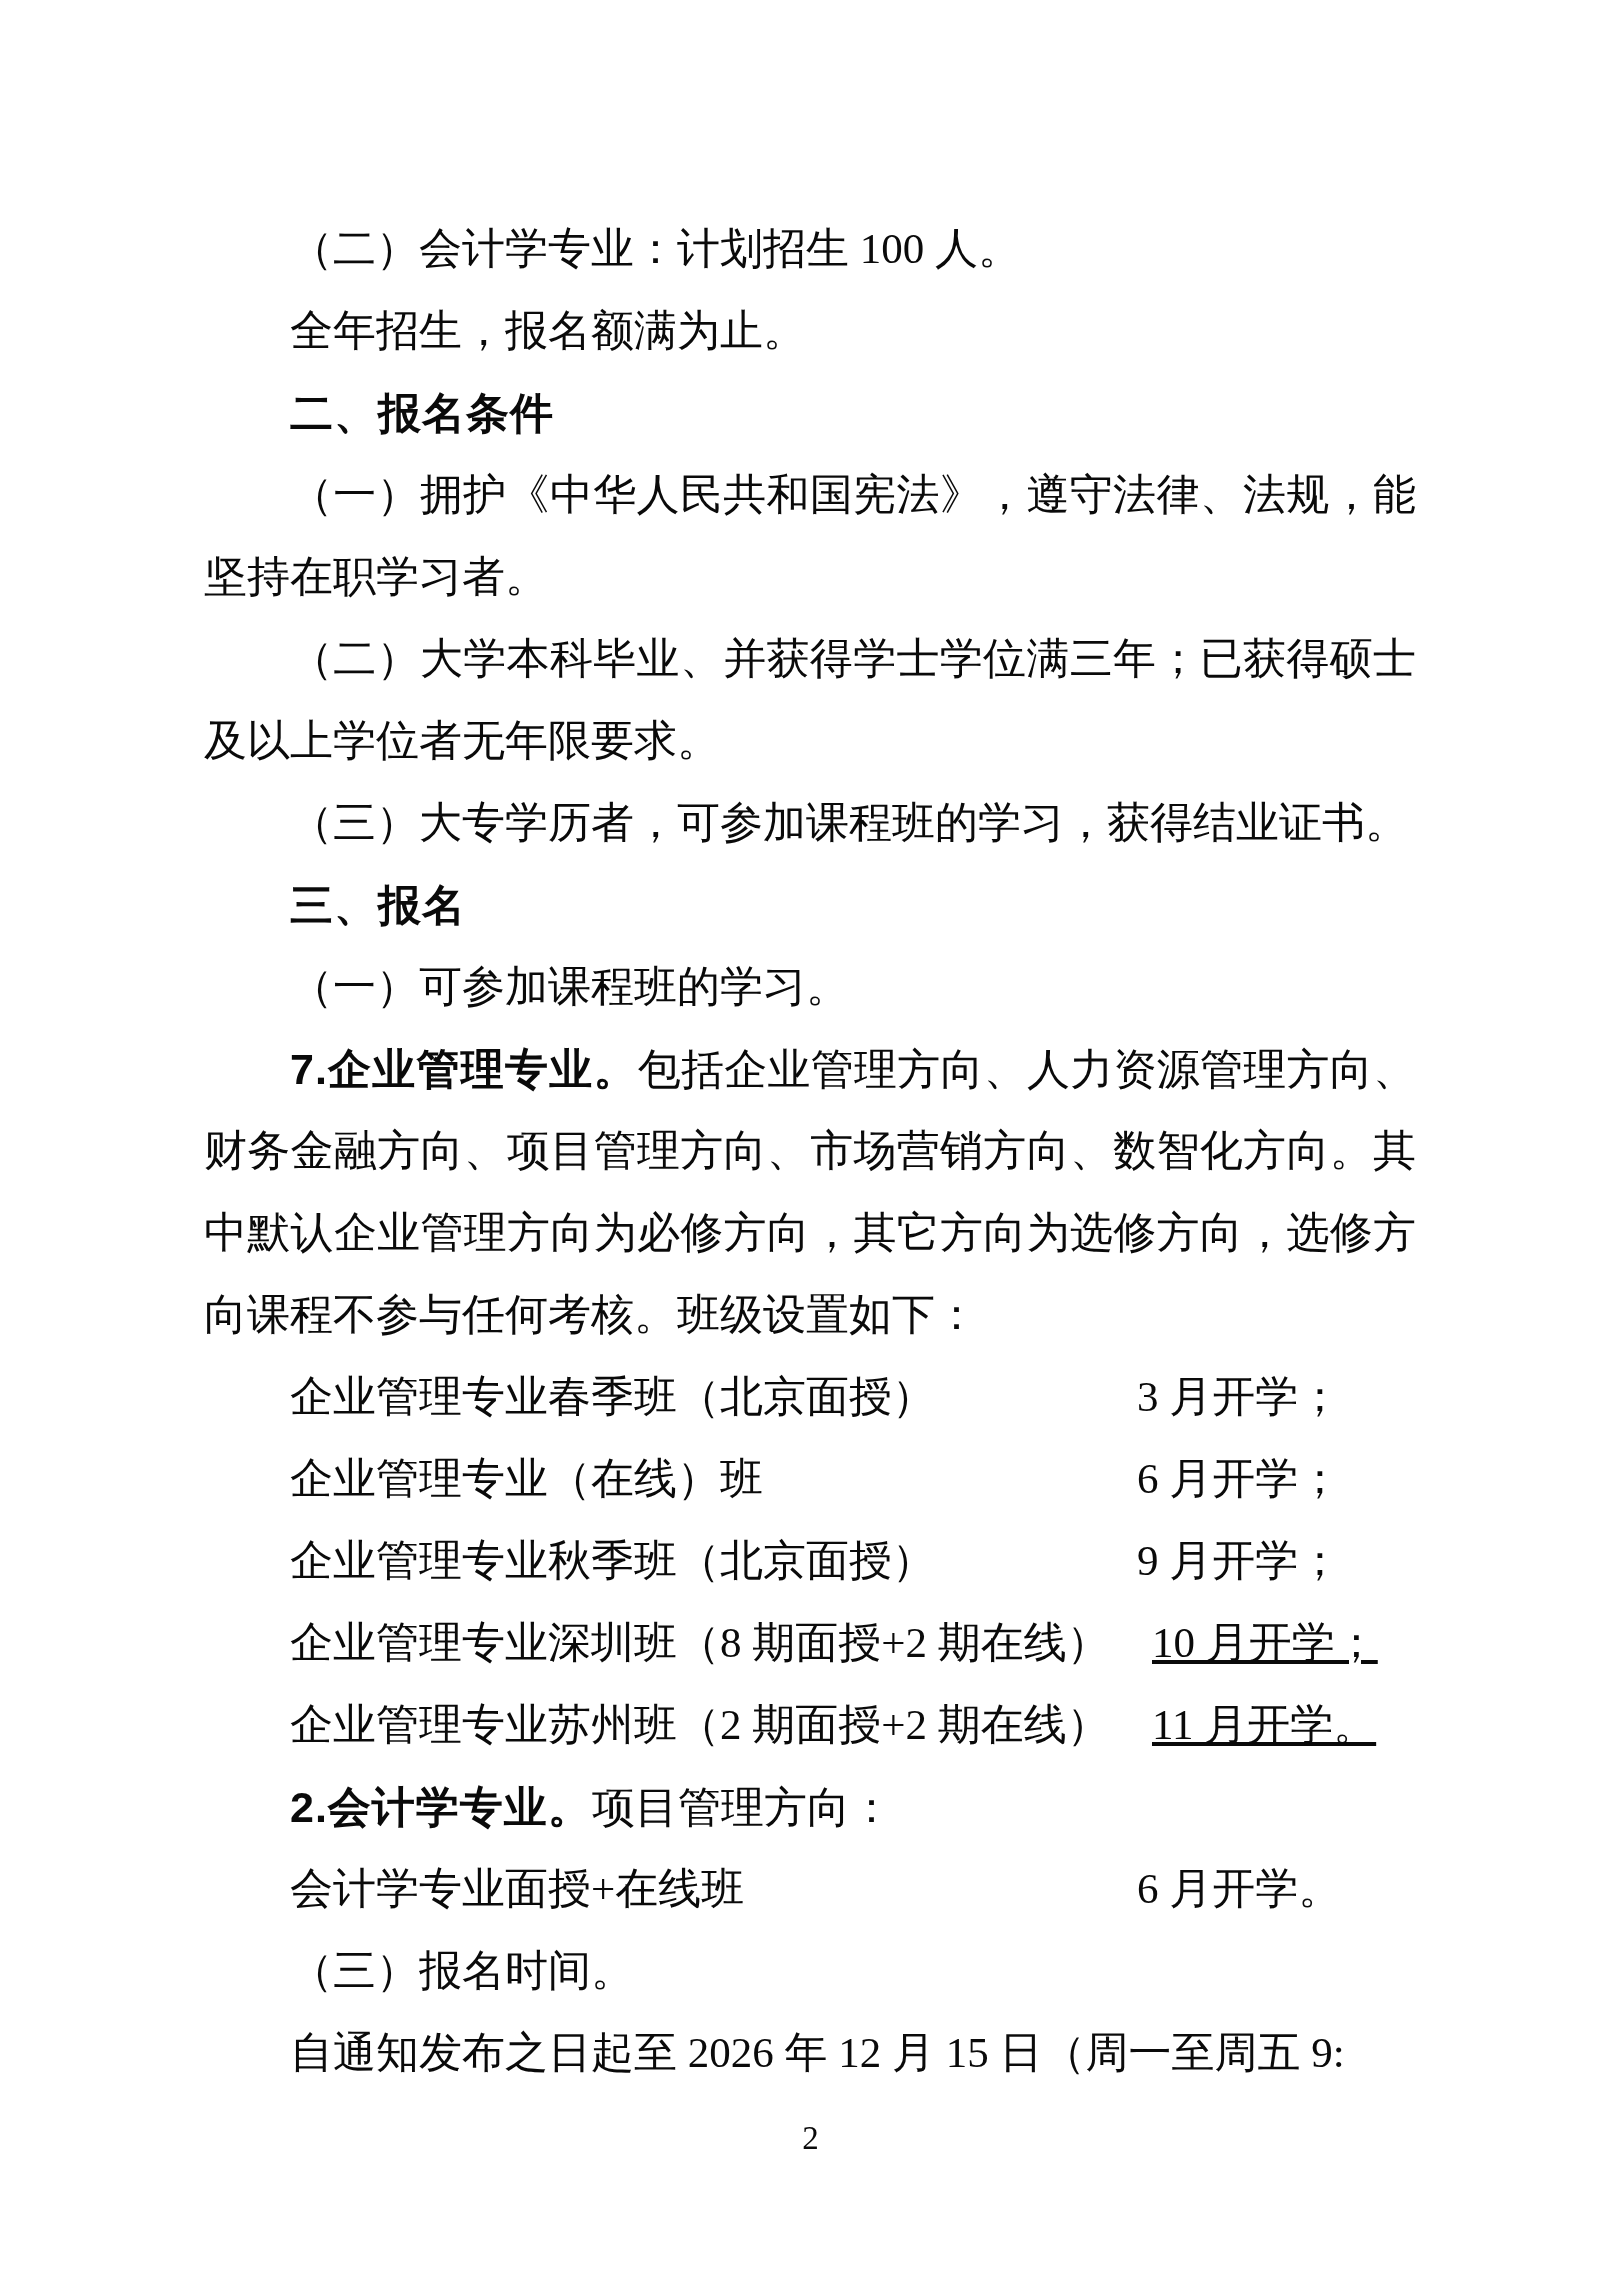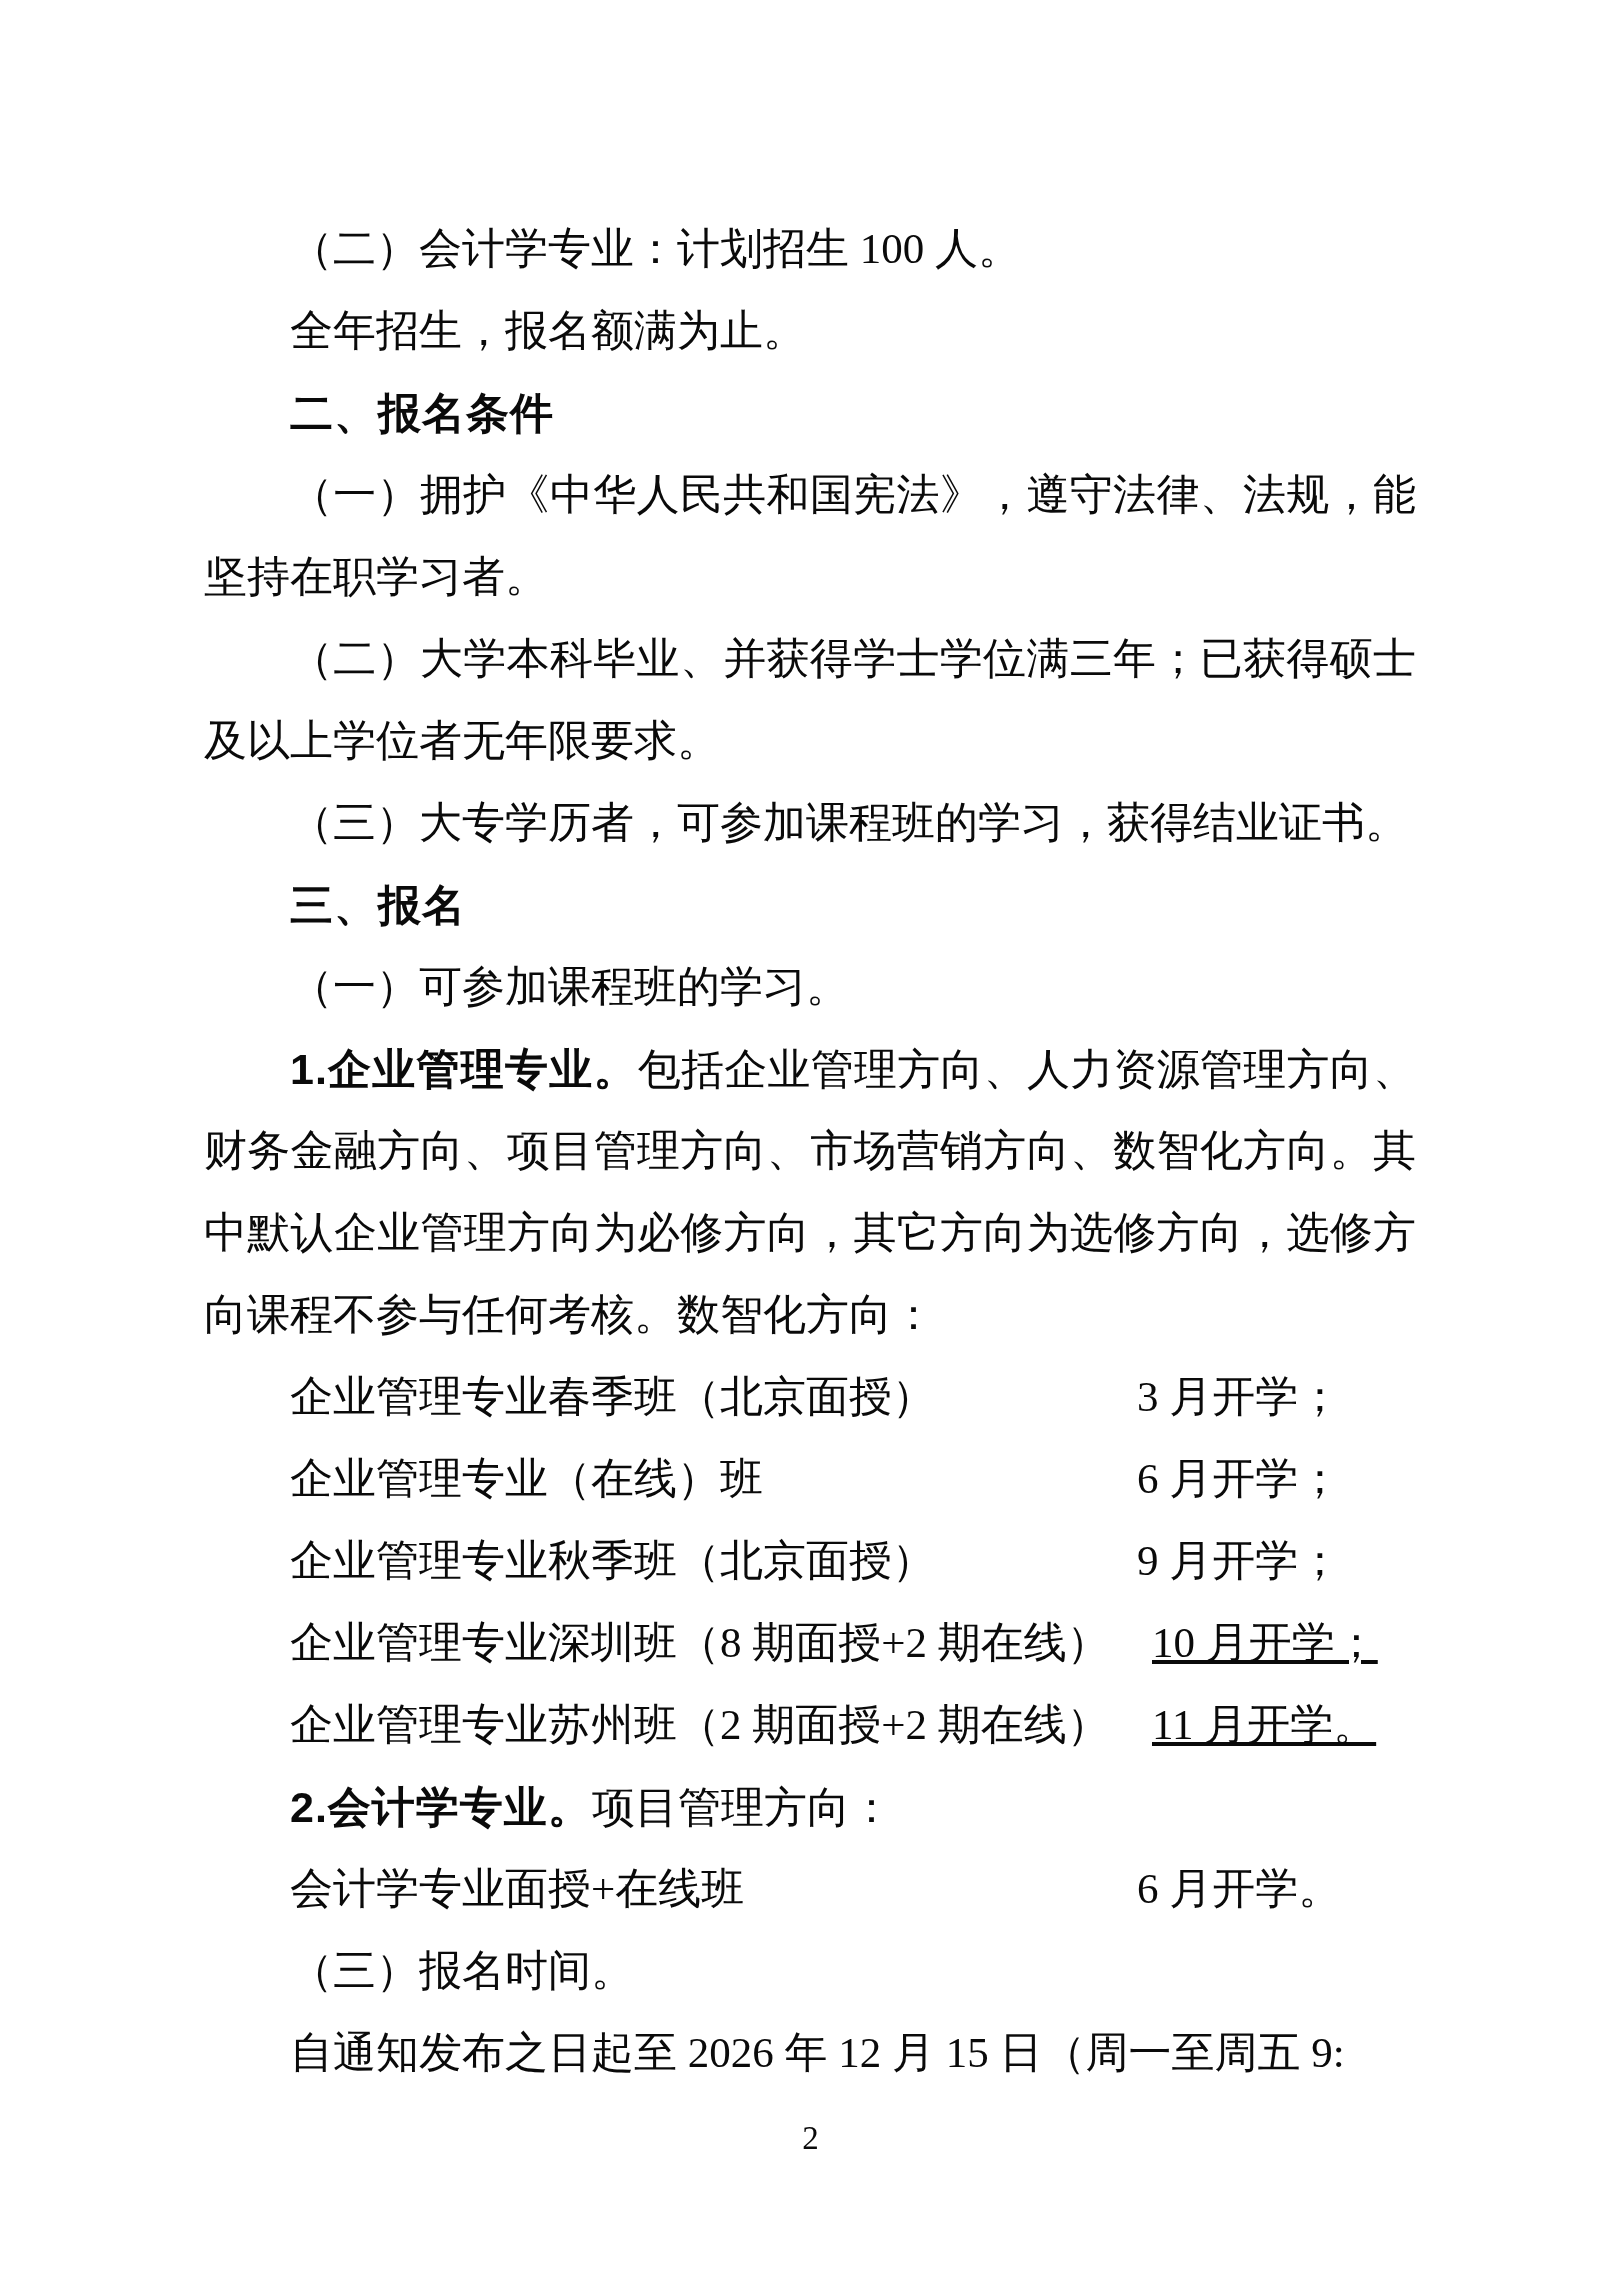--- a/index.html
+++ b/index.html
@@ -58,25 +58,25 @@
     <p class="ln ind j">（二）大学本科毕业、并获得学士学位满三年；已获得硕士</p>
     <p class="ln">及以上学位者无年限要求。</p>
 
     <p class="ln ind">（三）大专学历者，可参加课程班的学习，获得结业证书。</p>
 
     <p class="ln ind hei">三、报名</p>
 
     <p class="ln ind">（一）可参加课程班的学习。</p>
 
     <p class="ln ind j">
-      <span class="hei">1.企业管理专业。</span><span>包括企业管理方向、人力资源管理方向、</span>
+      <span class="hei">7.企业管理专业。</span><span>包括企业管理方向、人力资源管理方向、</span>
     </p>
     <p class="ln j">财务金融方向、项目管理方向、市场营销方向、数智化方向。其</p>
     <p class="ln j">中默认企业管理方向为必修方向，其它方向为选修方向，选修方</p>
-    <p class="ln">向课程不参与任何考核。数智化方向：</p>
+    <p class="ln">向课程不参与任何考核。班级设置如下：</p>
 
     <p class="ln ind sched">
       <span>企业管理专业春季班（北京面授）</span>
       <span class="month m1">3 月开学；</span>
     </p>
     <p class="ln ind sched">
       <span>企业管理专业（在线）班</span>
       <span class="month m1">6 月开学；</span>
     </p>
     <p class="ln ind sched">

